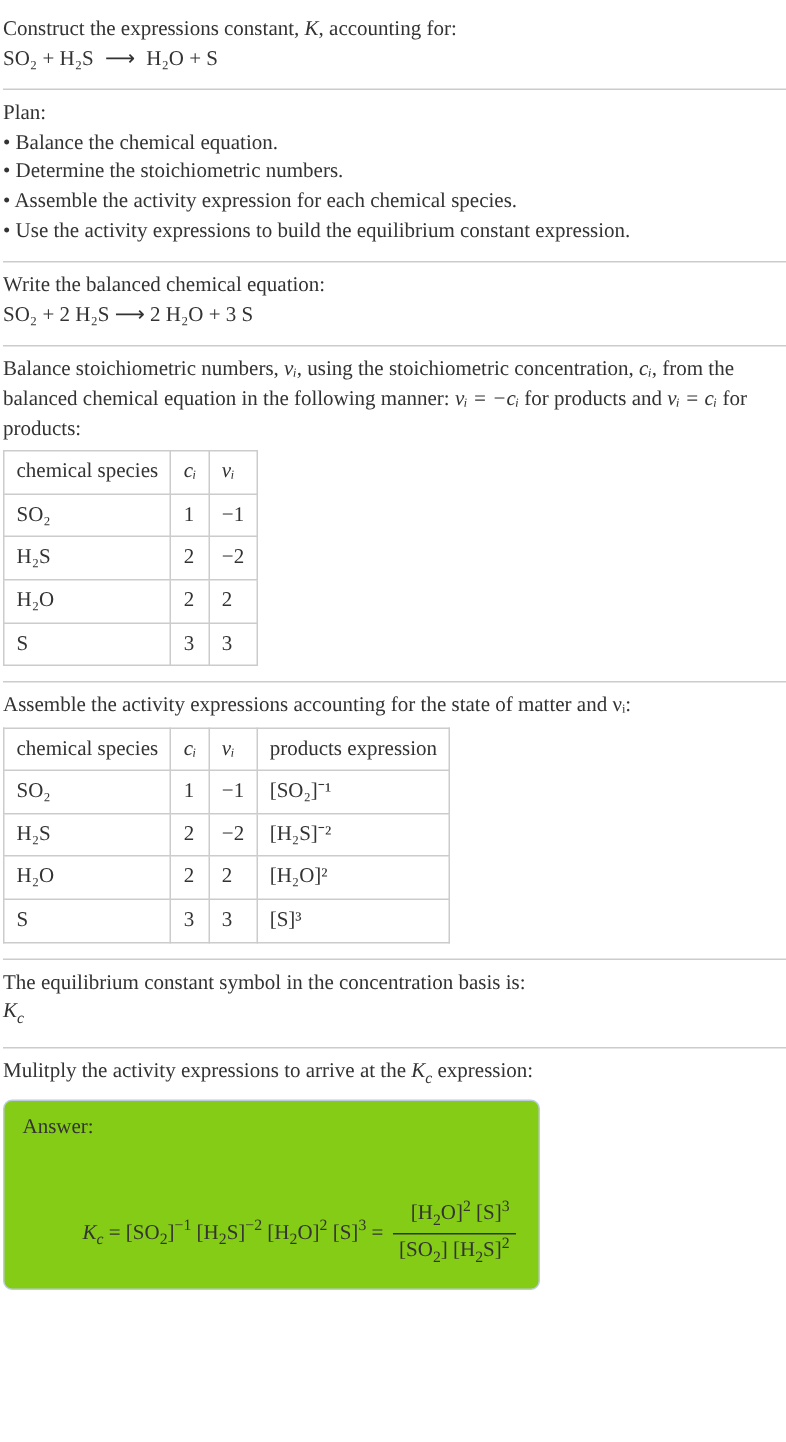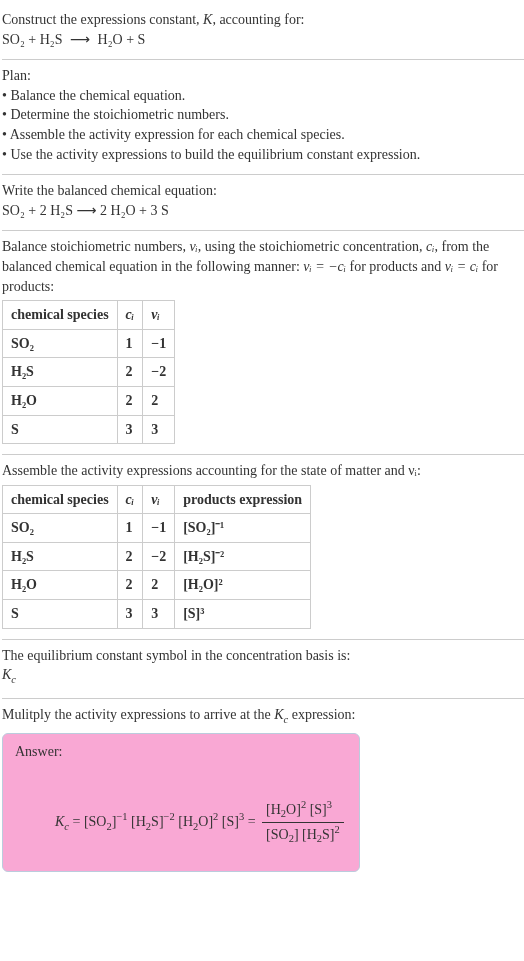--- a/index.html
+++ b/index.html
@@ -20,37 +20,37 @@
   .sub { font-size: 0.75em; vertical-align: sub; }
   .sup { font-size: 0.75em; vertical-align: super; }
   .arrow { display:inline-block; margin:0 4px; }
   table.data {
     border-collapse: collapse;
     margin-top: 4px;
   }
   table.data td, table.data th {
     border: 1px solid #ccc;
     padding: 4px 8px;
-    font-weight: bold;
+    font-weight: normal;
     text-align: left;
     font-size: 14px;
   }
   table.data th { background:#fff; }
   .italic { font-style: italic; font-family: 'Times New Roman', serif; }
   .answer-box {
-    background: #f9a8d4;
+    background: #84cc16;
     border: 1px solid #bcd;
     border-radius: 6px;
-    padding: 8px 12px 24px 12px;
+    padding: 8px 12px 12px 12px;
     margin-top: 6px;
     display: inline-block;
   }
   .frac {
     display: inline-block;
-    text-align: left;
+    text-align: right;
     vertical-align: middle;
     margin: 0 3px;
   }
   .frac .num { display:block; border-bottom:1px solid #333; padding:0 4px; }
   .frac .den { display:block; padding:0 4px; }
   .indent { padding-left: 40px; margin-top: 36px; }
 </style>
 </head>
 <body>
 

